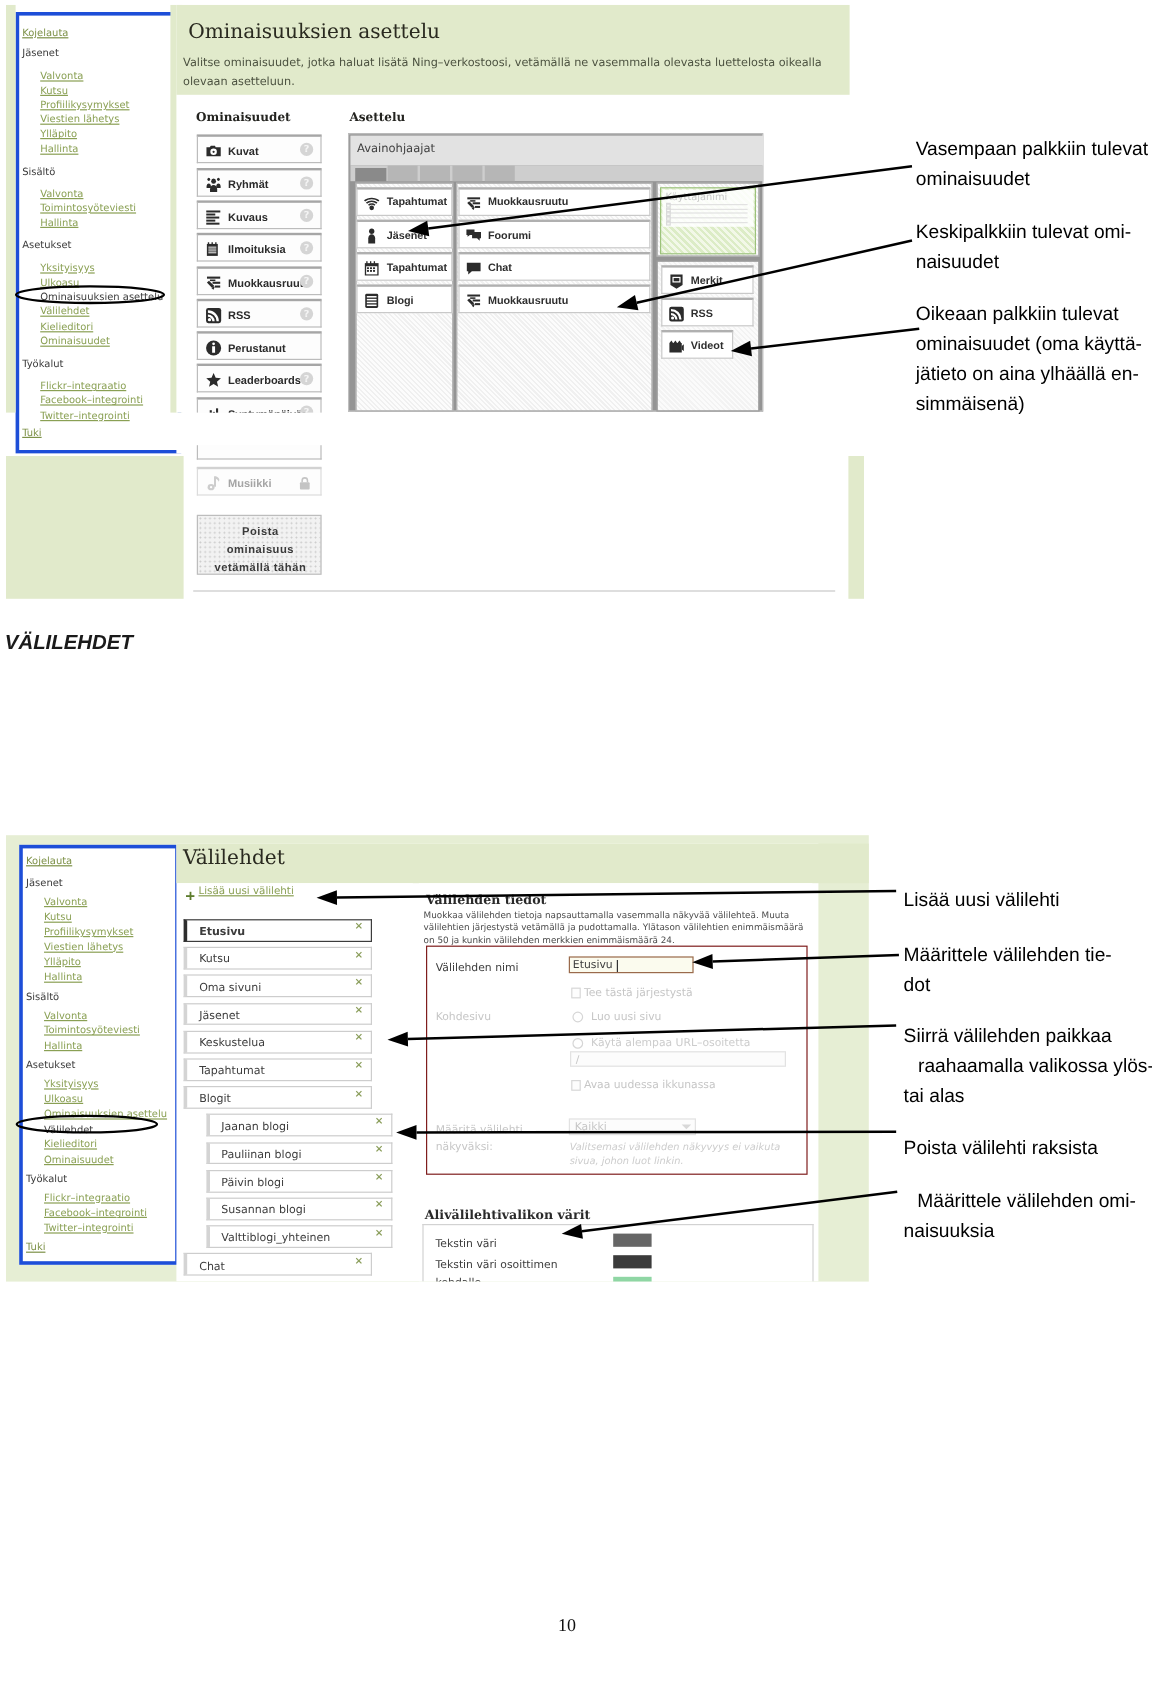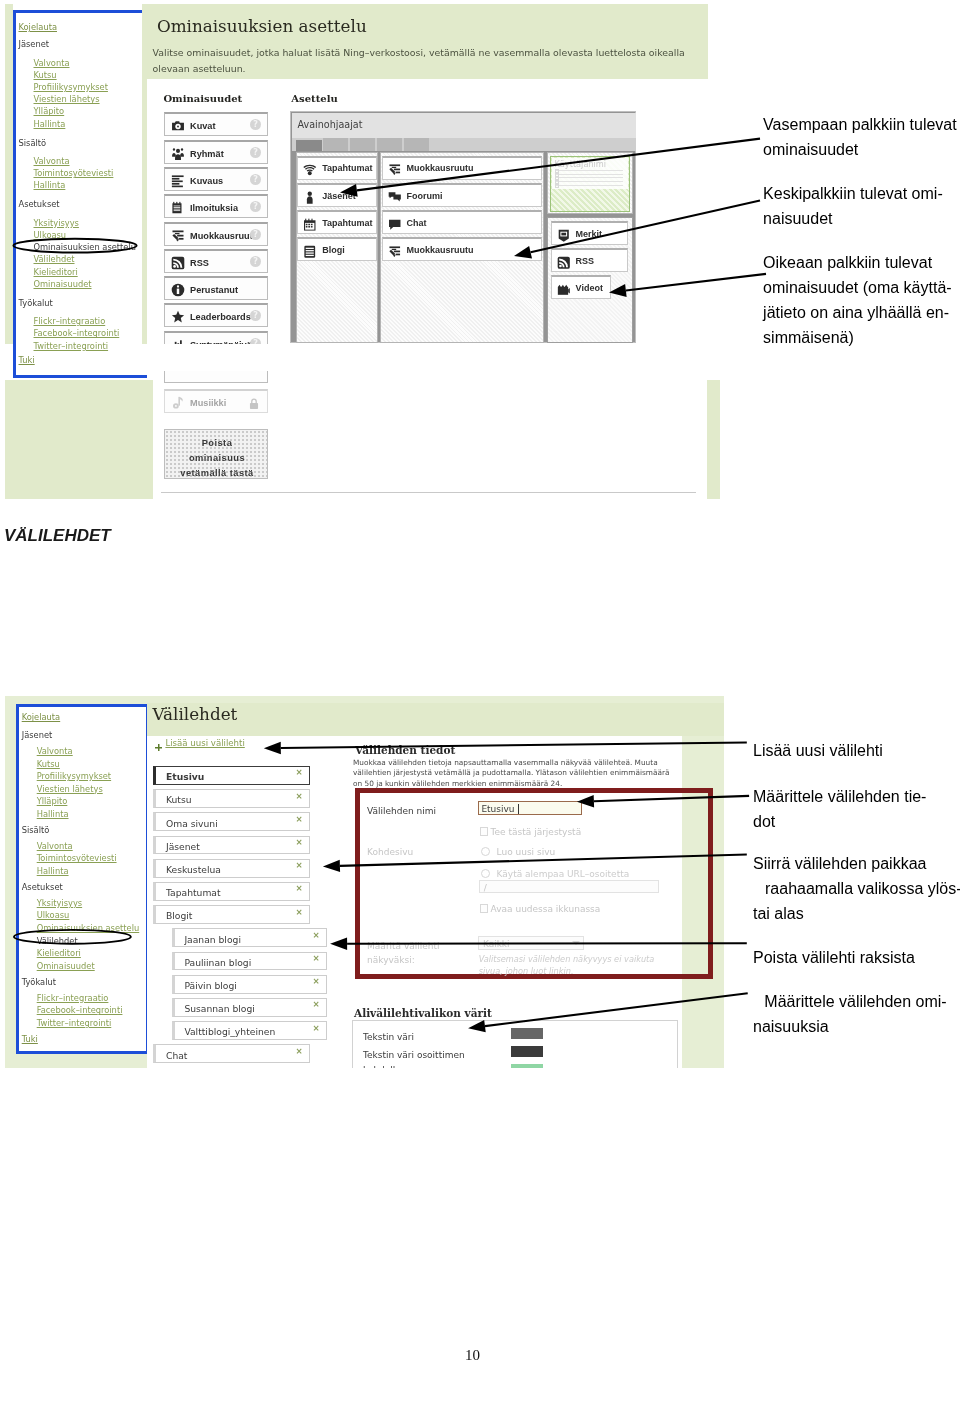--- a/index.html
+++ b/index.html
@@ -346,21 +346,21 @@
           <div class="lbl" style="left:25px;top:7px;color:#a5a5a5;">Musiikki</div>
           <div style="position:absolute;right:7px;top:5px;width:12px;height:12px;opacity:.5;"><svg viewBox="0 0 16 16" width="100%" height="100%" fill="#8d8d8d">
               <path d="M4.2 6.6V4.6a3.8 3.8 0 017.6 0v2.0h-1.7V4.6a2.1 2.1 0 00-4.2 0v2.0z"></path>
               <rect x="2.6" y="6.6" width="10.8" height="8.0" rx="1.1"></rect>
             </svg></div>
         </div>
         <div style="position:absolute;left:159px;top:50.7px;width:104px;height:50px;border:1px solid #bdbdbd;box-sizing:border-box;background:#f2f2f2;background-image:radial-gradient(#cacaca 0.75px, transparent 0.85px);background-size:4px 4px;">
           <div style="position:absolute;left:2px;top:6.5px;width:100px;text-align:center;font-family:&quot;Liberation Sans&quot;,sans-serif;font-weight:bold;font-size:9.3px;letter-spacing:0.45px;color:#3a3a3a;line-height:14.8px;">
             <div>Poista</div>
             <div>ominaisuus</div>
-            <div>vetämällä tästä</div>
+            <div>vetämällä tähän</div>
           </div>
         </div>
         <div style="position:absolute;left:156px;top:114.4px;width:535px;height:1px;background:#c9c9c9;"></div>
       </div>
   </div>
 
   <div id="ann1">
       <div class="ann" style="left:763.1px;top:112.2px;width:200px;">
         <div style="white-space:nowrap;">Vasempaan palkkiin tulevat</div>
         <div style="white-space:nowrap;">ominaisuudet</div>
@@ -470,21 +470,21 @@
               <div style="position:absolute;left:9.6px;top:4.2px;font-family:&quot;DejaVu Sans&quot;,sans-serif;font-size:9.2px;color:#3c3c3c;white-space:nowrap;">Chat</div>
               <div style="position:absolute;right:6.4px;top:0.4px;font-family:&quot;DejaVu Sans&quot;,sans-serif;font-size:8.6px;font-weight:bold;color:#8b9e5c;">×</div>
             </div>
           </div>
         </div>
       <div id="s2panel">
           <div style="position:absolute;left:202px;top:39.6px;width:328px;height:332.4px;background:#ffffff;"></div>
           <div style="position:absolute;left:202px;top:34.1px;width:328px;height:332.4px;">
             <div style="position:absolute;left:6px;top:13.5px;font-family:&quot;DejaVu Serif&quot;,serif;font-weight:bold;font-size:10.5px;color:#2a2a2a;white-space:nowrap;">Välilehden tiedot</div>
             <div style="position:absolute;left:4px;top:27.5px;width:322px;font-family:&quot;DejaVu Sans&quot;,sans-serif;font-size:7.35px;color:#4a4a4a;line-height:10.8px;">Muokkaa välilehden tietoja napsauttamalla vasemmalla näkyvää välilehteä. Muuta välilehtien järjestystä vetämällä ja pudottamalla. Ylätason välilehtien enimmäismäärä on 50 ja kunkin välilehden merkkien enimmäismäärä 24.</div>
-            <div style="position:absolute;left:5.6px;top:57.5px;width:358px;height:191.5px;border:5px solid #7f1d1d;box-sizing:border-box;">
+            <div style="position:absolute;left:5.6px;top:57.5px;width:318px;height:191.5px;border:1px solid #7f1d1d;box-sizing:border-box;">
               <div style="position:absolute;left:7.5px;top:13.7px;font-family:&quot;DejaVu Sans&quot;,sans-serif;font-size:9px;color:#3c3c3c;">Välilehden nimi</div>
               <div style="position:absolute;left:118.3px;top:8.4px;width:104.5px;height:14.4px;background:#fbfbee;border:1px solid #9a6a4c;box-sizing:border-box;">
                 <div style="position:absolute;left:2.5px;top:2.2px;font-family:&quot;DejaVu Sans&quot;,sans-serif;font-size:9px;color:#3c3c3c;">Etusivu</div>
                 <div style="position:absolute;left:39.5px;top:2px;width:1px;height:10.5px;background:#333;"></div>
               </div>
               <div style="position:absolute;left:120px;top:34.7px;width:8.5px;height:8.5px;border:1px solid #d8d8d8;background:#fdfdfd;box-sizing:border-box;"></div>
               <div style="position:absolute;left:131px;top:34.2px;font-family:&quot;DejaVu Sans&quot;,sans-serif;font-size:9px;color:#c6c6c6;">Tee tästä järjestystä</div>
               <div style="position:absolute;left:7.5px;top:54.2px;font-family:&quot;DejaVu Sans&quot;,sans-serif;font-size:9px;color:#c6c6c6;">Kohdesivu</div>
               <div style="position:absolute;left:121px;top:54.7px;width:9px;height:9px;border:1px solid #d6d6d6;border-radius:50%;box-sizing:border-box;"></div>
               <div style="position:absolute;left:137px;top:54.2px;font-family:&quot;DejaVu Sans&quot;,sans-serif;font-size:9px;color:#c6c6c6;">Luo uusi sivu</div>

